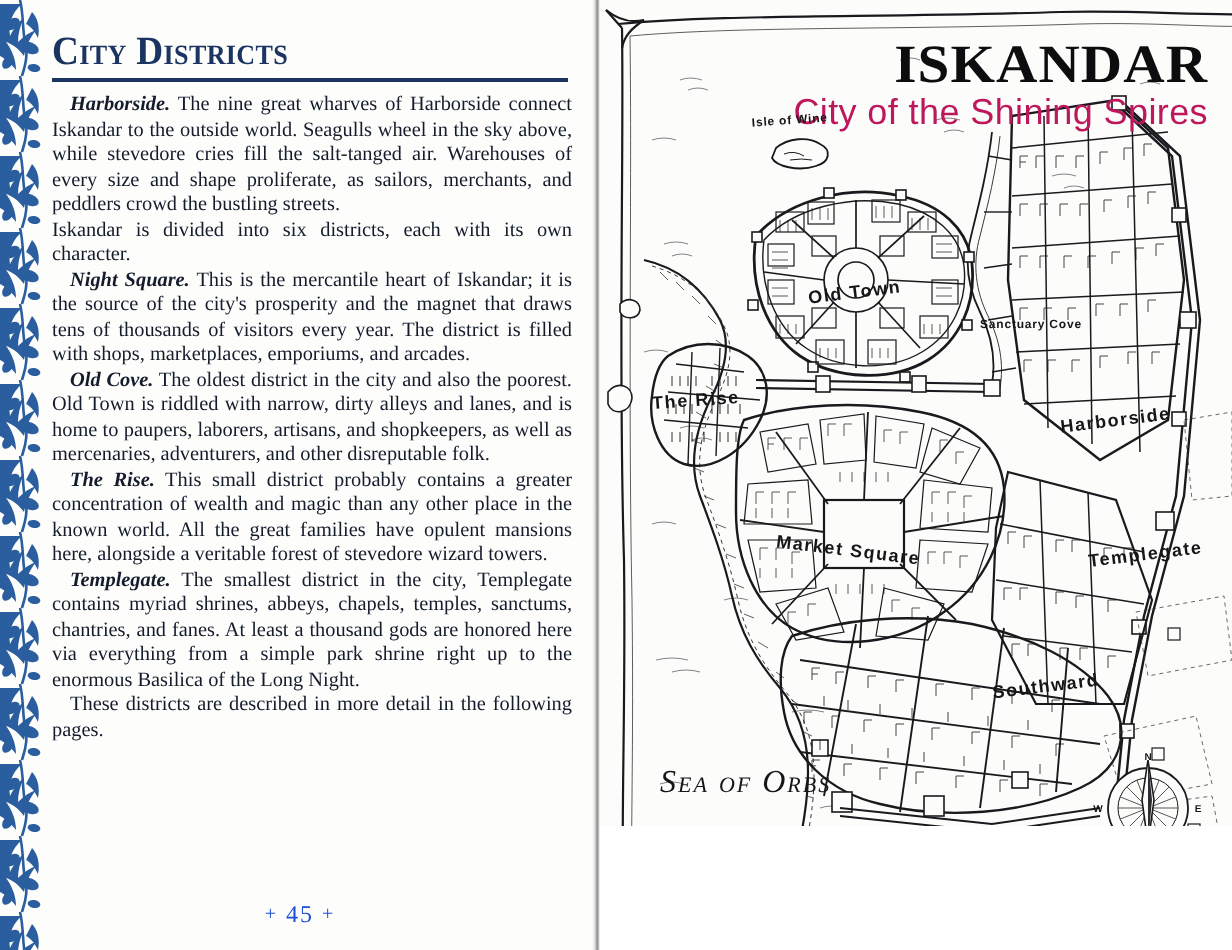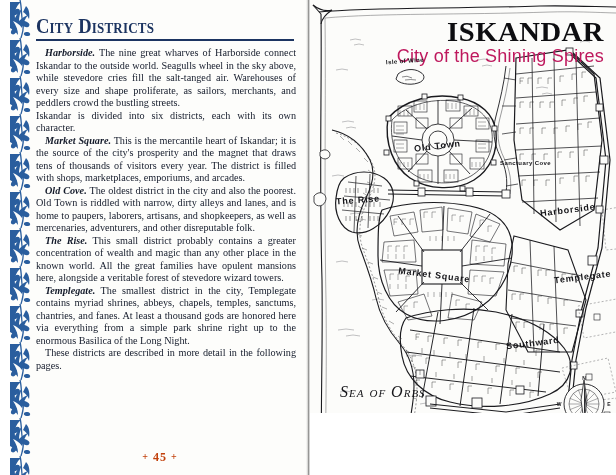--- a/index.html
+++ b/index.html
@@ -15,21 +15,20 @@
   }
 
   
   #book-page {
     position: relative;
     width: 300px;
     height: 475px;
     background: #fdfdfb;
     flex: 0 0 300px;
     overflow: hidden;
-    margin-left: 10px;
   }
 
   
   #vine-border {
     position: absolute;
     left: 0; top: 0;
     width: 22px; height: 475px;
     overflow: hidden;
   }
 
@@ -74,23 +73,23 @@
   .para .lead {
     font-weight: bold;
     font-style: italic;
   }
 
   #page-number {
     position: absolute;
     left: 0; right: 0;
     bottom: 10px;
     text-align: center;
-    color: #c2410c;
+    color: #1d4ed8;
     font-size: 12px;
-    font-weight: bold;
+    font-weight: normal;
     letter-spacing: 1px;
   }
   #page-number .di { font-size: 10px; vertical-align: 1px; }
 
   
   #gutter {
     position: absolute;
     right: 0; top: 0;
     width: 4px; height: 475px;
     background: linear-gradient(to right, rgba(0,0,0,0.0), rgba(0,0,0,0.10), rgba(0,0,0,0.45), rgba(255,255,255,0.9));
@@ -192,21 +191,21 @@
       </g>
     </svg>
   </div>
 
   <div id="page-inner">
     <h1 id="page-title">City Districts</h1>
     <div id="title-rule"></div>
 
     <p class="para indent"><span class="lead">Harborside.</span><span> The nine great wharves of Harborside connect Iskandar to the outside world. Seagulls wheel in the sky above, while stevedore cries fill the salt-tanged air. Warehouses of every size and shape proliferate, as sailors, merchants, and peddlers crowd the bustling streets.</span></p>
     <p class="para"><span>Iskandar is divided into six districts, each with its own character.</span></p>
-    <p class="para indent"><span class="lead">Market Square.</span><span> This is the mercantile heart of Iskandar; it is the source of the city's prosperity and the magnet that draws tens of thousands of visitors every year. The district is filled with shops, marketplaces, emporiums, and arcades.</span></p>
+    <p class="para indent"><span class="lead">Night Square.</span><span> This is the mercantile heart of Iskandar; it is the source of the city's prosperity and the magnet that draws tens of thousands of visitors every year. The district is filled with shops, marketplaces, emporiums, and arcades.</span></p>
     <p class="para indent"><span class="lead">Old Cove.</span><span> The oldest district in the city and also the poorest. Old Town is riddled with narrow, dirty alleys and lanes, and is home to paupers, laborers, artisans, and shopkeepers, as well as mercenaries, adventurers, and other disreputable folk.</span></p>
     <p class="para indent"><span class="lead">The Rise.</span><span> This small district probably contains a greater concentration of wealth and magic than any other place in the known world. All the great families have opulent mansions here, alongside a veritable forest of stevedore wizard towers.</span></p>
     <p class="para indent"><span class="lead">Templegate.</span><span> The smallest district in the city, Templegate contains myriad shrines, abbeys, chapels, temples, sanctums, chantries, and fanes. At least a thousand gods are honored here via everything from a simple park shrine right up to the enormous Basilica of the Long Night.</span></p>
     <p class="para indent"><span>These districts are described in more detail in the following pages.</span></p>
   </div>
 
   <div id="page-number">
     <span class="di">+</span>
     <span>45</span>
     <span class="di">+</span>

